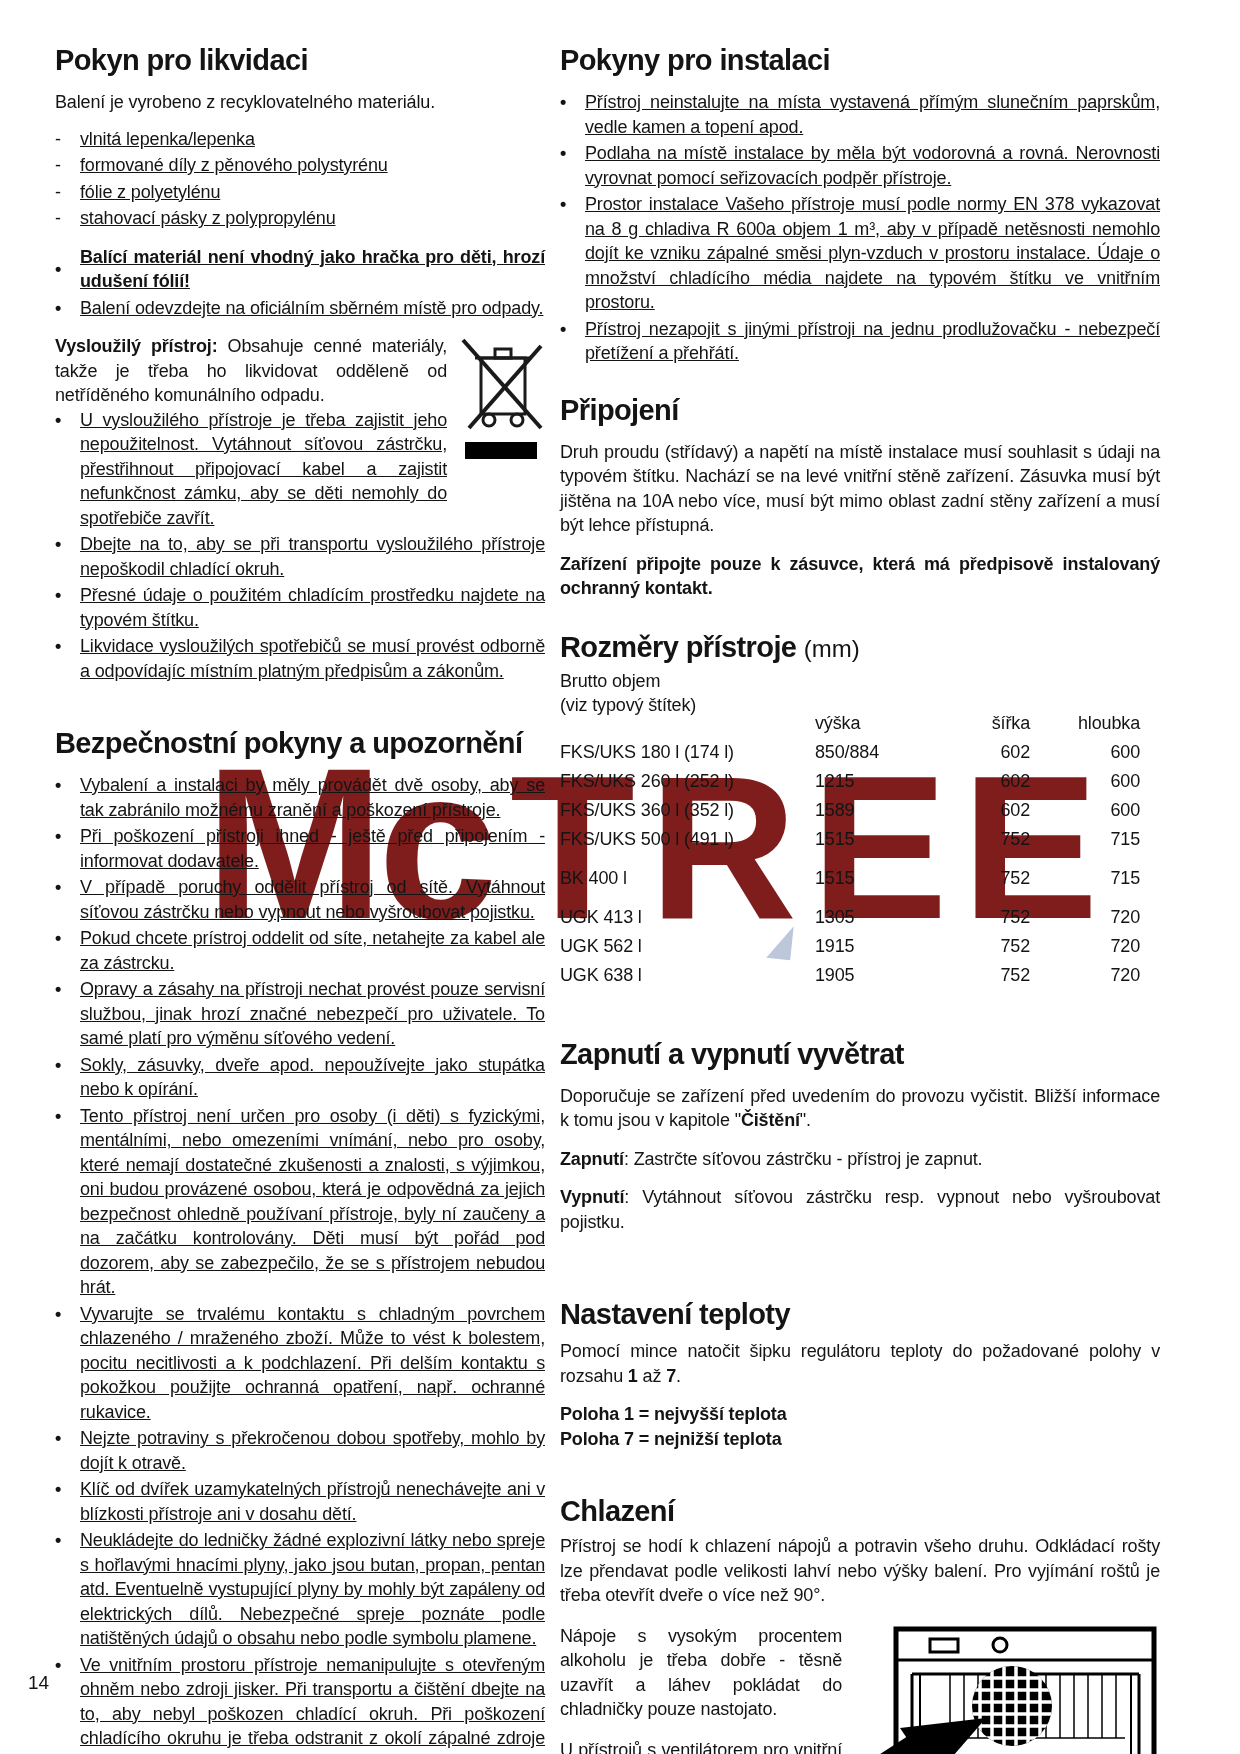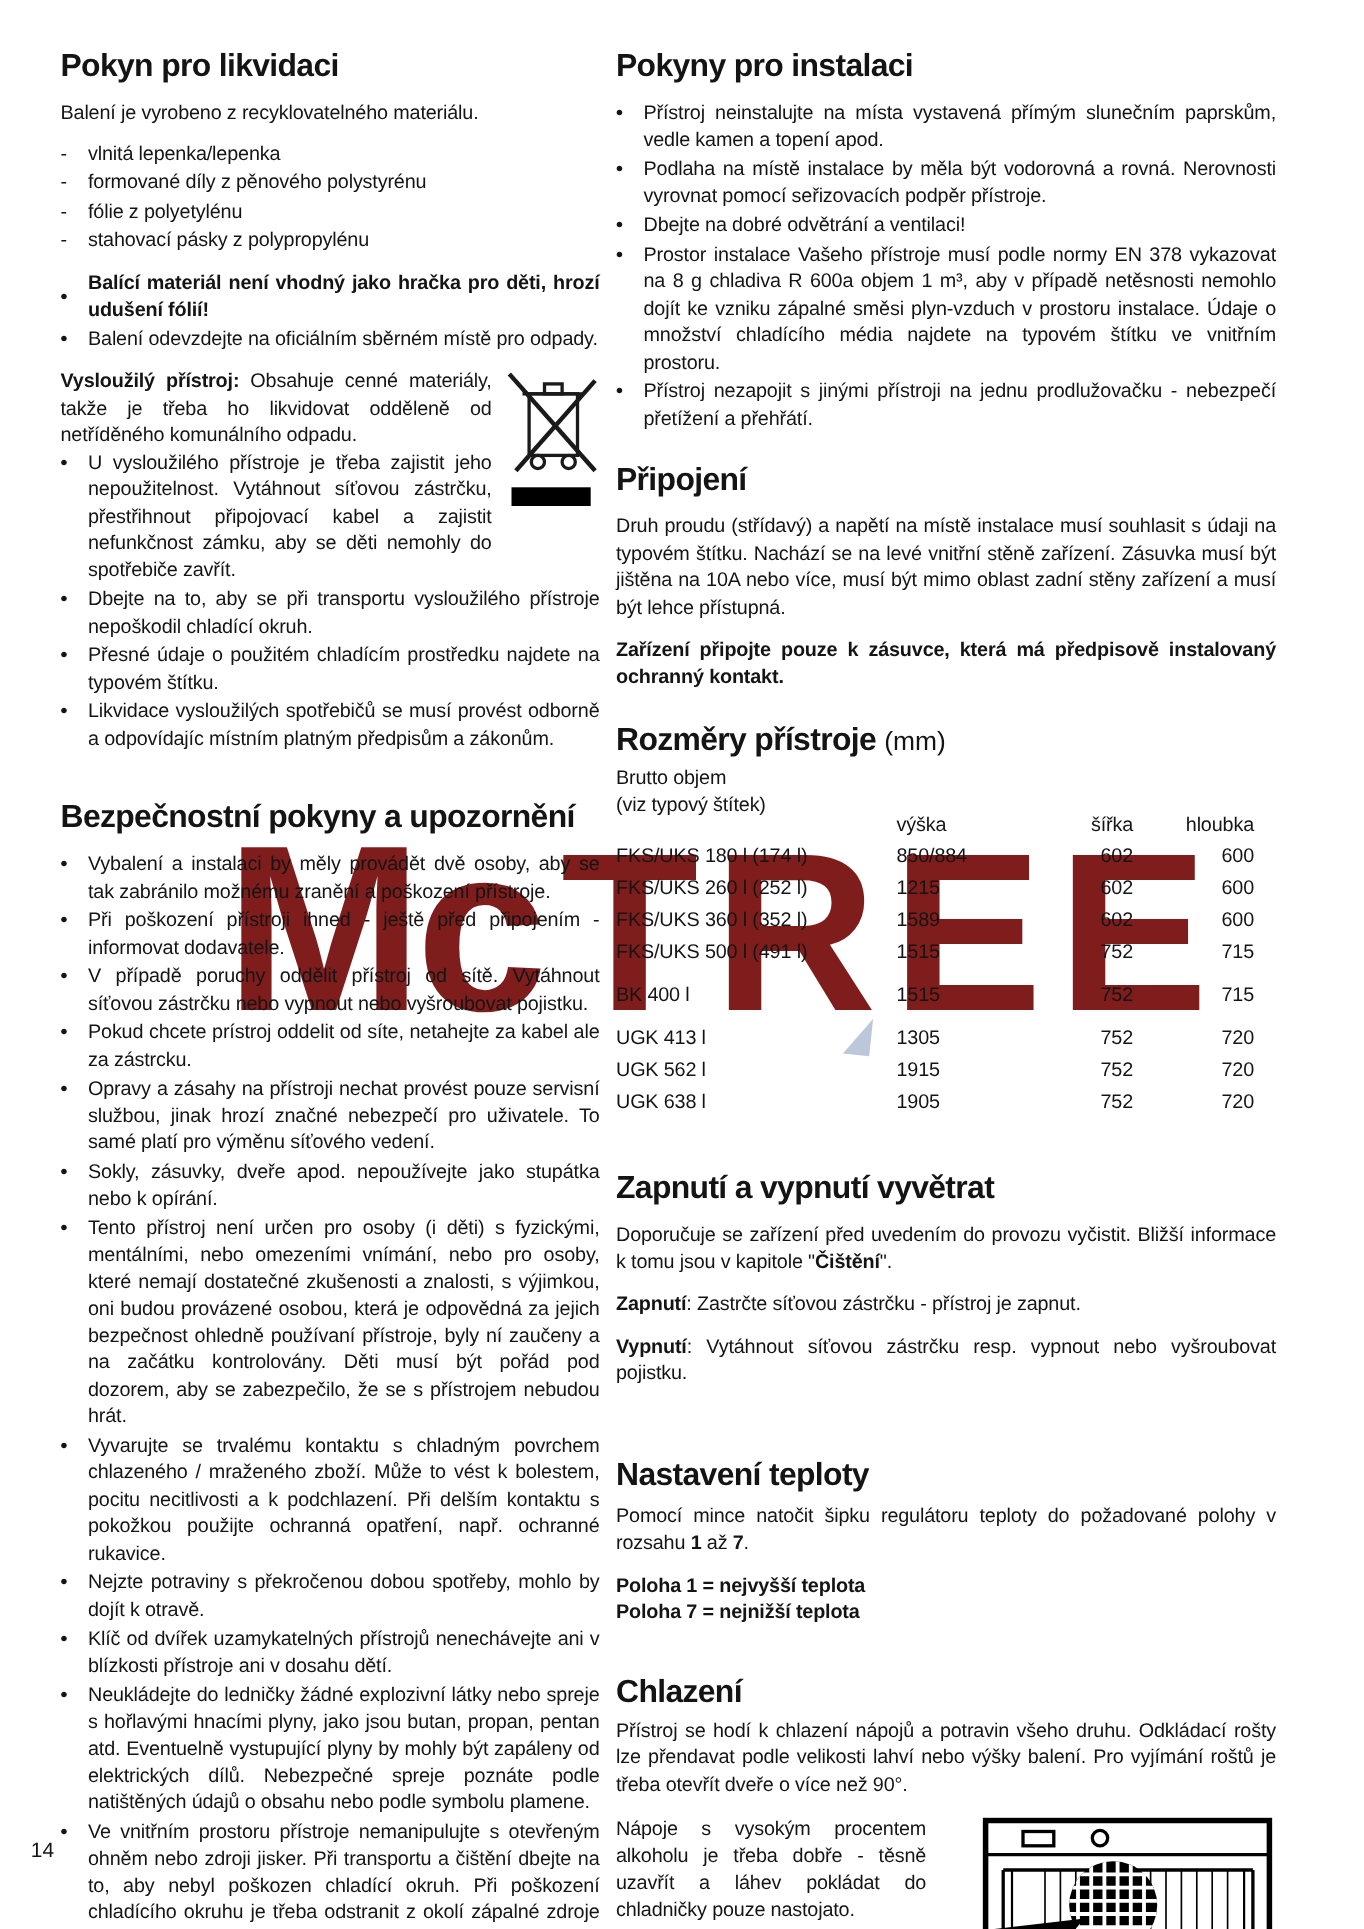--- a/index.html
+++ b/index.html
@@ -19,21 +19,21 @@
   .col{position:absolute;top:44px;z-index:1;}
   .col-left{left:55px;width:490px;}
   .col-right{left:560px;width:600px;}
   h1.sec{font-size:29px;line-height:33px;font-weight:bold;letter-spacing:-0.6px;margin:0 0 13px 0;}
   p,.li,.dimrow{font-size:18px;line-height:24.5px;letter-spacing:-0.15px;}
   p{margin:0;text-align:justify;}
   .li{display:flex;margin:0 0 2px 0;}
   .li .mk{flex:none;width:25px;}
   .li .mk-b::before{content:"\2022";font-weight:bold;}
   .li .mk-d::before{content:"-";}
-  .li .txt{flex:1;text-align:justify;}
+  .li .txt{flex:1;text-align:justify;text-decoration:underline;}
   .bold{font-weight:bold;align-items:center;}
   .mt14{margin-top:14px;}
   .mt16{margin-top:16px;}
   
   .weee{float:right;width:88px;margin:2px 0 6px 10px;text-align:center;}
   .weee-bar{width:72px;height:17px;background:#000;margin:6px auto 0 auto;}
   
   .dims{margin-top:4px;}
   .dimrow{display:flex;line-height:29px;}
   .dim-model{width:255px;}
@@ -186,24 +186,20 @@
 
     <h1 class="sec">Pokyny pro instalaci</h1>
     <div>
       <div class="li">
           <span class="mk mk-b"></span>
           <span class="txt">Přístroj neinstalujte na místa vystavená přímým slunečním paprskům, vedle kamen a topení apod.</span>
         </div>
       <div class="li">
           <span class="mk mk-b"></span>
           <span class="txt">Podlaha na místě instalace by měla být vodorovná a rovná. Nerovnosti vyrovnat pomocí seřizovacích podpěr přístroje.</span>
-        </div>
-      <div class="li">
-          <span class="mk mk-b"></span>
-          <span class="txt">Dbejte na dobré odvětrání a ventilaci!</span>
         </div>
       <div class="li">
           <span class="mk mk-b"></span>
           <span class="txt">Prostor instalace Vašeho přístroje musí podle normy EN 378 vykazovat na 8 g chladiva R 600a objem 1 m³, aby v případě netěsnosti nemohlo dojít ke vzniku zápalné směsi plyn-vzduch v prostoru instalace. Údaje o množství chladícího média najdete na typovém štítku ve vnitřním prostoru.</span>
         </div>
       <div class="li">
           <span class="mk mk-b"></span>
           <span class="txt">Přístroj nezapojit s jinými přístroji na jednu prodlužovačku - nebezpečí přetížení a přehřátí.</span>
         </div>
     </div>

